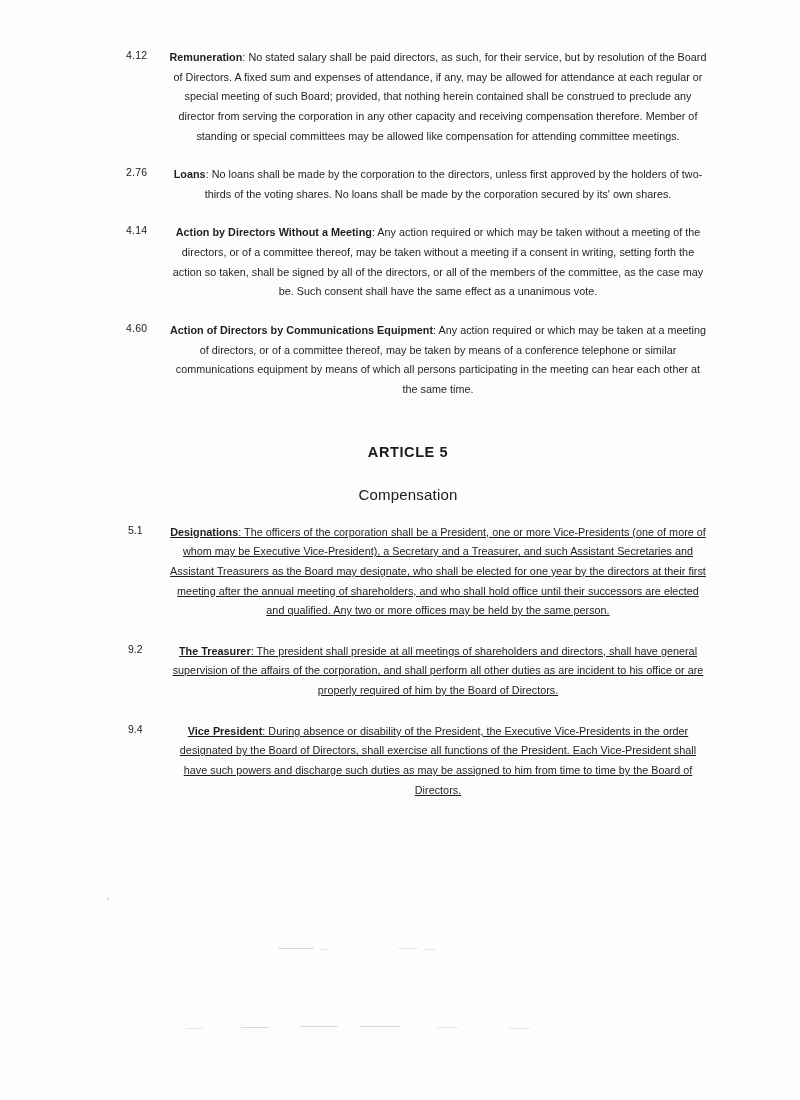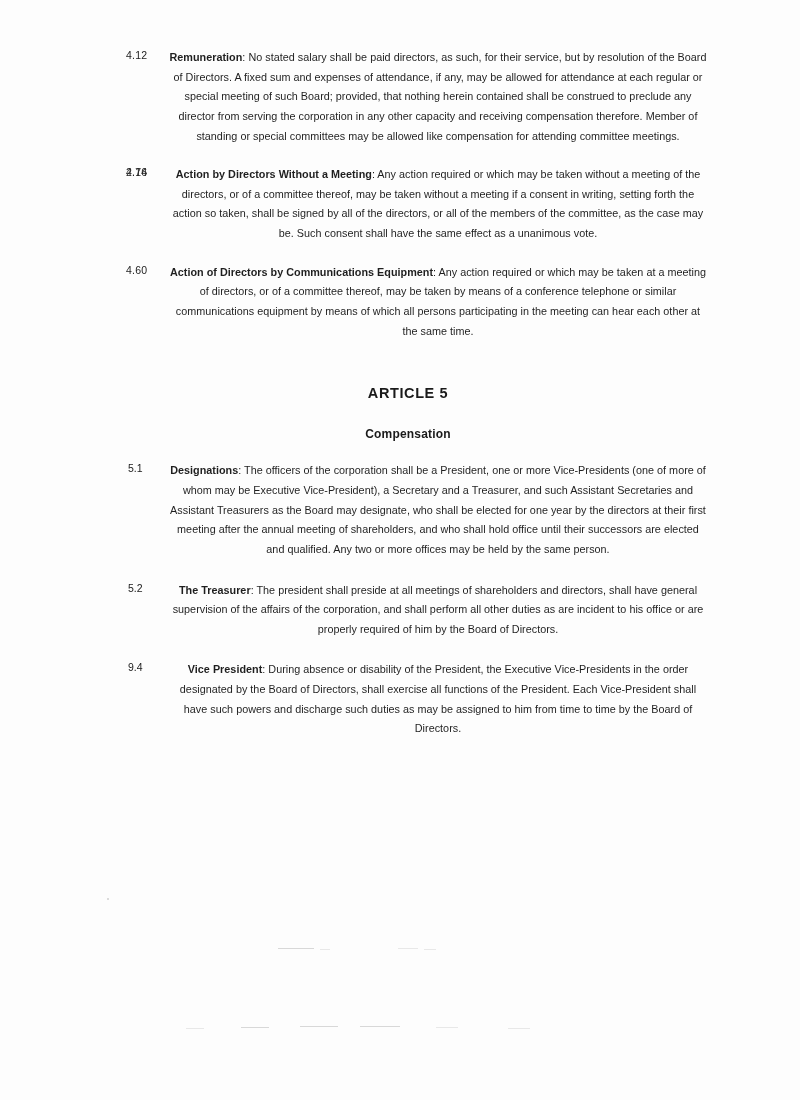--- a/index.html
+++ b/index.html
@@ -56,28 +56,29 @@
     margin-bottom: 20px;
     text-align: center;
   }
   .article-title {
     font-size: 14.5px;
     font-weight: bold;
     letter-spacing: 0.6px;
     margin-bottom: 26px;
   }
   .article-subtitle {
-    font-size: 12px;
+    font-size: 15px;
     letter-spacing: 0.2px;
-    font-weight: bold;
+    font-weight: normal;
   }
   .section-clause {
     position: relative;
     margin-bottom: 21px;
     padding-left: 60px;
+    text-decoration: underline;
   }
   .section-num {
     position: absolute;
     left: 20px;
     top: 1px;
     font-size: 10.5px;
   }
   
   .artifact {
     position: absolute;
@@ -102,20 +103,21 @@
 <div class="page">
   <div class="scan-area">
 
     <div class="clause">
       <div class="clause-num">4.12</div>
       <div class="clause-body"><span class="clause-term">Remuneration</span><span>: No stated salary shall be paid directors, as such, for their service, but by resolution of the Board of Directors. A fixed sum and expenses of attendance, if any, may be allowed for attendance at each regular or special meeting of such Board; provided, that nothing herein contained shall be construed to preclude any director from serving the corporation in any other capacity and receiving compensation therefore. Member of standing or special committees may be allowed like compensation for attending committee meetings.</span></div>
     </div>
 
     <div class="clause">
       <div class="clause-num">2.76</div>
+      <div class="clause-body"><span class="clause-term">Loans</span><span>: No loans shall be made by the corporation to the directors, unless first approved by the holders of two-thirds of the voting shares. No loans shall be made by the corporation secured by its' own shares.</span></div>
     </div>
 
     <div class="clause">
       <div class="clause-num">4.14</div>
       <div class="clause-body"><span class="clause-term">Action by Directors Without a Meeting</span><span>: Any action required or which may be taken without a meeting of the directors, or of a committee thereof, may be taken without a meeting if a consent in writing, setting forth the action so taken, shall be signed by all of the directors, or all of the members of the committee, as the case may be. Such consent shall have the same effect as a unanimous vote.</span></div>
     </div>
 
     <div class="clause">
       <div class="clause-num">4.60</div>
       <div class="clause-body"><span class="clause-term">Action of Directors by Communications Equipment</span><span>: Any action required or which may be taken at a meeting of directors, or of a committee thereof, may be taken by means of a conference telephone or similar communications equipment by means of which all persons participating in the meeting can hear each other at the same time.</span></div>
@@ -125,21 +127,21 @@
       <div class="article-title">ARTICLE 5</div>
       <div class="article-subtitle">Compensation</div>
     </div>
 
     <div class="section-clause">
       <div class="section-num">5.1</div>
       <div class="clause-body"><span class="clause-term">Designations</span><span>: The officers of the corporation shall be a President, one or more Vice-Presidents (one of more of whom may be Executive Vice-President), a Secretary and a Treasurer, and such Assistant Secretaries and Assistant Treasurers as the Board may designate, who shall be elected for one year by the directors at their first meeting after the annual meeting of shareholders, and who shall hold office until their successors are elected and qualified. Any two or more offices may be held by the same person.</span></div>
     </div>
 
     <div class="section-clause">
-      <div class="section-num">5.2</div>
+      <div class="section-num">9.2</div>
       <div class="clause-body"><span class="clause-term">The Treasurer</span><span>: The president shall preside at all meetings of shareholders and directors, shall have general supervision of the affairs of the corporation, and shall perform all other duties as are incident to his office or are properly required of him by the Board of Directors.</span></div>
     </div>
 
     <div class="section-clause">
       <div class="section-num">9.4</div>
       <div class="clause-body"><span class="clause-term">Vice President</span><span>: During absence or disability of the President, the Executive Vice-Presidents in the order designated by the Board of Directors, shall exercise all functions of the President. Each Vice-President shall have such powers and discharge such duties as may be assigned to him from time to time by the Board of Directors.</span></div>
     </div>
 
   </div>
 

